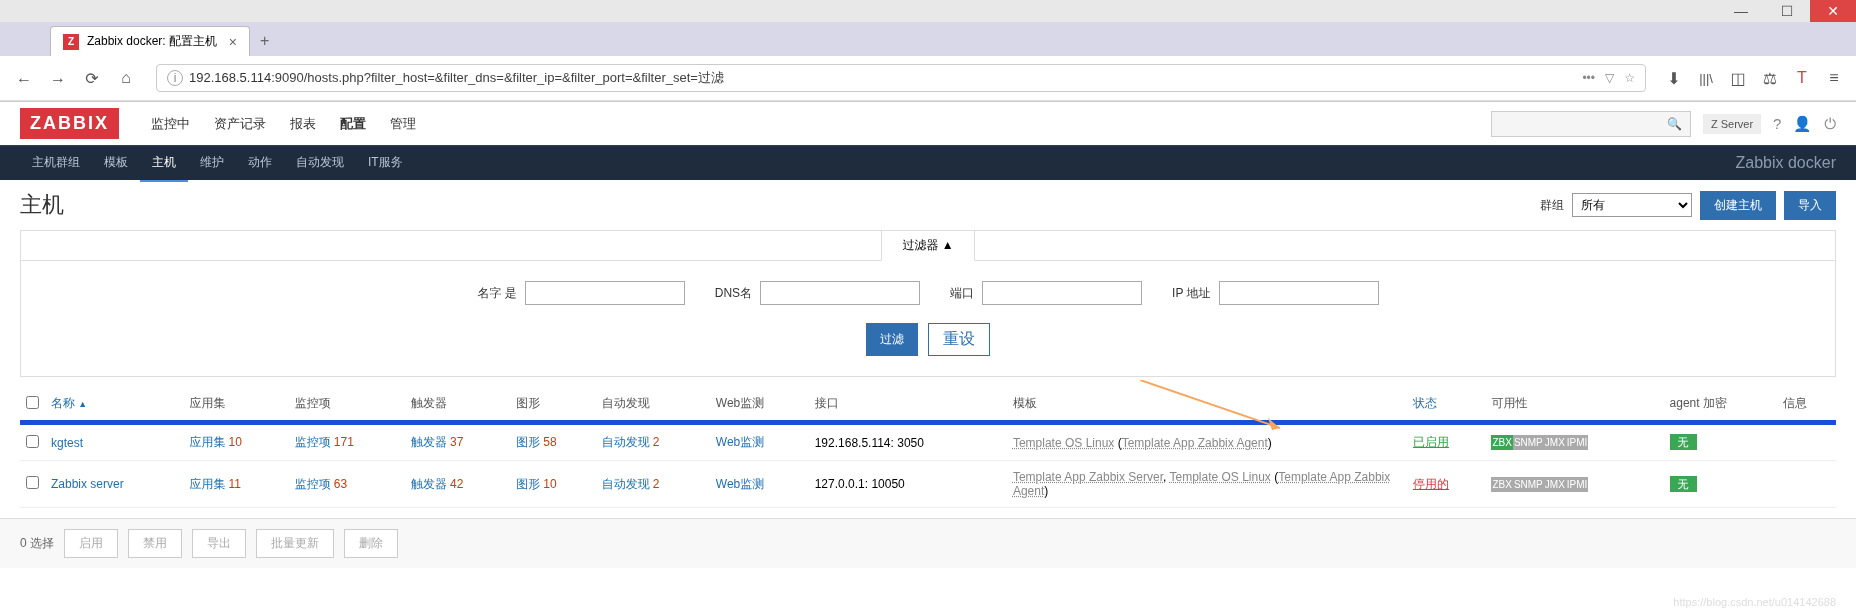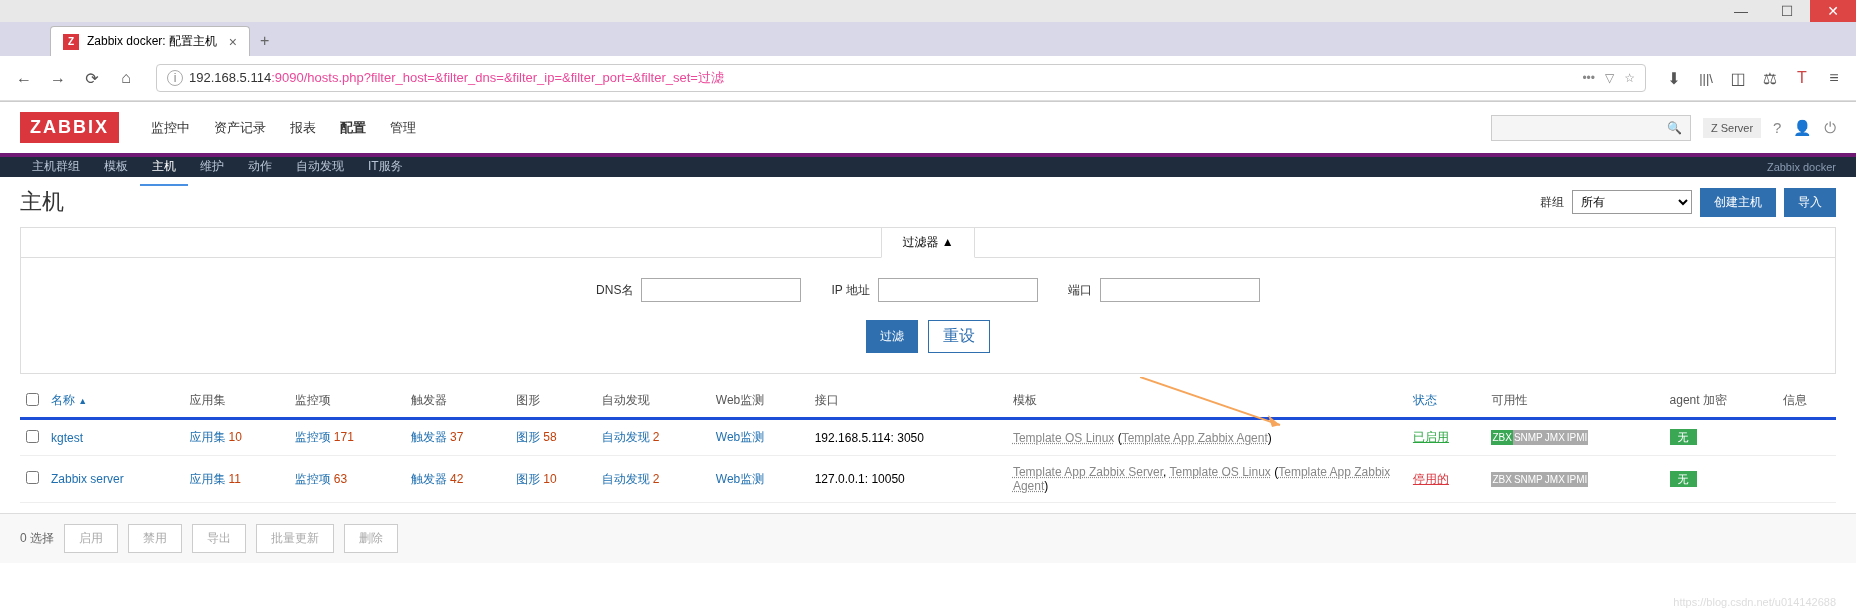--- a/index.html
+++ b/index.html
@@ -15,41 +15,41 @@
     .tab-favicon { width: 16px; height: 16px; background: #d9363e; color: #fff; font-size: 10px; font-weight: bold; display: flex; align-items: center; justify-content: center; }
     .tab-title { flex: 1; font-size: 12px; }
     .tab-close { font-size: 14px; color: #666; }
     .new-tab { padding: 6px 10px; color: #666; font-size: 16px; }
     .nav-bar { display: flex; align-items: center; padding: 8px 12px; gap: 10px; background: #fff; border-bottom: 1px solid #ddd; }
     .nav-btn { width: 24px; height: 24px; display: flex; align-items: center; justify-content: center; color: #555; font-size: 16px; }
     .url-bar { flex: 1; display: flex; align-items: center; border: 1px solid #ccc; border-radius: 4px; padding: 4px 10px; background: #fff; margin: 0 8px; }
     .url-security { color: #888; font-size: 12px; margin-right: 6px; border: 1px solid #aaa; border-radius: 50%; width: 16px; height: 16px; display: flex; align-items: center; justify-content: center; }
     .url-text { flex: 1; font-size: 13px; color: #333; }
     .url-host { font-weight: normal; }
-    .url-path { color: #ec4899; }
+    .url-path { color: #404040; }
     .toolbar-icons { display: flex; gap: 12px; align-items: center; color: #555; }
     .toolbar-icon { width: 20px; height: 20px; display: flex; align-items: center; justify-content: center; font-size: 16px; }
     .tb-red { color: #c44; }
     
     
-    .zabbix-header { display: flex; align-items: center; background: #fff; padding: 0 20px; height: 55px; border-bottom: 4px solid #701a75; }
+    .zabbix-header { display: flex; align-items: center; background: #fff; padding: 0 20px; height: 44px; border-bottom: 1px solid #701a75; }
     .zabbix-logo { background: #d9363e; color: #fff; font-weight: bold; padding: 5px 10px; font-size: 18px; letter-spacing: 2px; }
     .main-nav { display: flex; margin-left: 20px; flex: 1; }
     .main-nav-item { padding: 12px 12px; color: #333; font-size: 13px; cursor: pointer; }
     .main-nav-item.active { font-weight: bold; }
     .header-right { display: flex; align-items: center; gap: 12px; }
     .search-box { width: 200px; height: 26px; border: 1px solid #ccc; background: #f5f5f5; display: flex; align-items: center; justify-content: flex-end; padding: 0 8px; }
     .z-share { background: #eee; padding: 4px 8px; font-size: 11px; color: #555; }
     .header-icon { color: #888; font-size: 15px; }
     
-    .sub-nav { background: #1f2c3d; color: #b8c5d6; display: flex; align-items: center; padding: 0 20px; height: 20px; }
+    .sub-nav { background: #1f2c3d; color: #b8c5d6; display: flex; align-items: center; padding: 0 20px; height: 34px; }
     .sub-nav-item { padding: 9px 12px; font-size: 12px; cursor: pointer; }
     .sub-nav-item.active { color: #fff; border-bottom: 2px solid #4a90e2; }
     .sub-nav-spacer { flex: 1; }
-    .sub-nav-right { font-size: 11px; color: #8a9ab0; }
+    .sub-nav-right { font-size: 16px; color: #8a9ab0; }
     
     .page-content { padding: 10px 20px; }
     .page-header { display: flex; align-items: center; margin-bottom: 10px; }
     .page-title { font-size: 22px; color: #333; font-weight: normal; flex: 1; }
     .page-actions { display: flex; align-items: center; gap: 8px; }
     .group-label { font-size: 12px; color: #333; }
     .group-select { border: 1px solid #999; padding: 3px 4px; font-size: 12px; width: 120px; background: #fff; }
     .btn-blue { background: #2f6fb0; color: #fff; border: none; padding: 6px 14px; font-size: 12px; cursor: pointer; }
     
     .filter-section { border: 1px solid #ddd; margin-bottom: 10px; position: relative; }
@@ -57,21 +57,21 @@
     .filter-tab { background: #fff; border: 1px solid #ddd; border-top: none; border-bottom: 1px solid #fff; padding: 6px 20px; font-size: 12px; margin-bottom: -1px; }
     .filter-body { padding: 20px; display: flex; flex-direction: column; align-items: center; gap: 18px; }
     .filter-row { display: flex; gap: 30px; align-items: center; }
     .filter-field { display: flex; align-items: center; gap: 8px; }
     .filter-label { font-size: 12px; color: #333; }
     .filter-input { border: 1px solid #aaa; padding: 4px; width: 160px; height: 24px; }
     .filter-buttons { display: flex; gap: 10px; }
     .btn-outline { background: #fff; color: #2f6fb0; border: 1px solid #2f6fb0; padding: 5px 14px; font-size: 16px; cursor: pointer; }
     
     .hosts-table { width: 100%; border-collapse: collapse; }
-    .hosts-table th { text-align: left; padding: 8px 6px; font-size: 12px; font-weight: normal; color: #555; border-bottom: 3px solid #1d4ed8; }
+    .hosts-table th { text-align: left; padding: 8px 6px; font-size: 12px; font-weight: normal; color: #555; border-bottom: 5px solid #1d4ed8; }
     .hosts-table th a { color: #1f6fb0; text-decoration: none; }
     .sort-arrow { color: #1f6fb0; font-size: 9px; }
     .hosts-table td { padding: 9px 6px; font-size: 12px; border-bottom: 1px solid #eee; vertical-align: middle; }
     .link { color: #1f6fb0; text-decoration: none; }
     .count { color: #c2410c; margin-left: 3px; }
     .status-enabled { color: #2aa53f; }
     .status-disabled { color: #d9363e; }
     .avail-group { display: flex; gap: 0; }
     .avail-badge { font-size: 10px; padding: 2px 1px; color: #fff; }
     .avail-zbx { background: #3aa755; }
@@ -178,29 +178,33 @@
     </div>
   </div>
 
   <div class="filter-section">
     <div class="filter-tab-container">
       <div class="filter-tab">过滤器 ▲</div>
     </div>
     <div class="filter-body">
       <div class="filter-row">
         <div class="filter-field">
+          <span class="filter-label">名字 是</span>
+          <input class="filter-input" style="">
+        </div>
+        <div class="filter-field">
           <span class="filter-label">DNS名</span>
           <input class="filter-input" style="">
         </div>
         <div class="filter-field">
+          <span class="filter-label">端口</span>
+          <input class="filter-input" style="">
+        </div>
+        <div class="filter-field">
           <span class="filter-label">IP 地址</span>
-          <input class="filter-input" style="">
-        </div>
-        <div class="filter-field">
-          <span class="filter-label">端口</span>
           <input class="filter-input" style="">
         </div>
       </div>
       <div class="filter-buttons">
         <button class="btn-blue">过滤</button>
         <button class="btn-outline">重设</button>
       </div>
     </div>
   </div>
 

